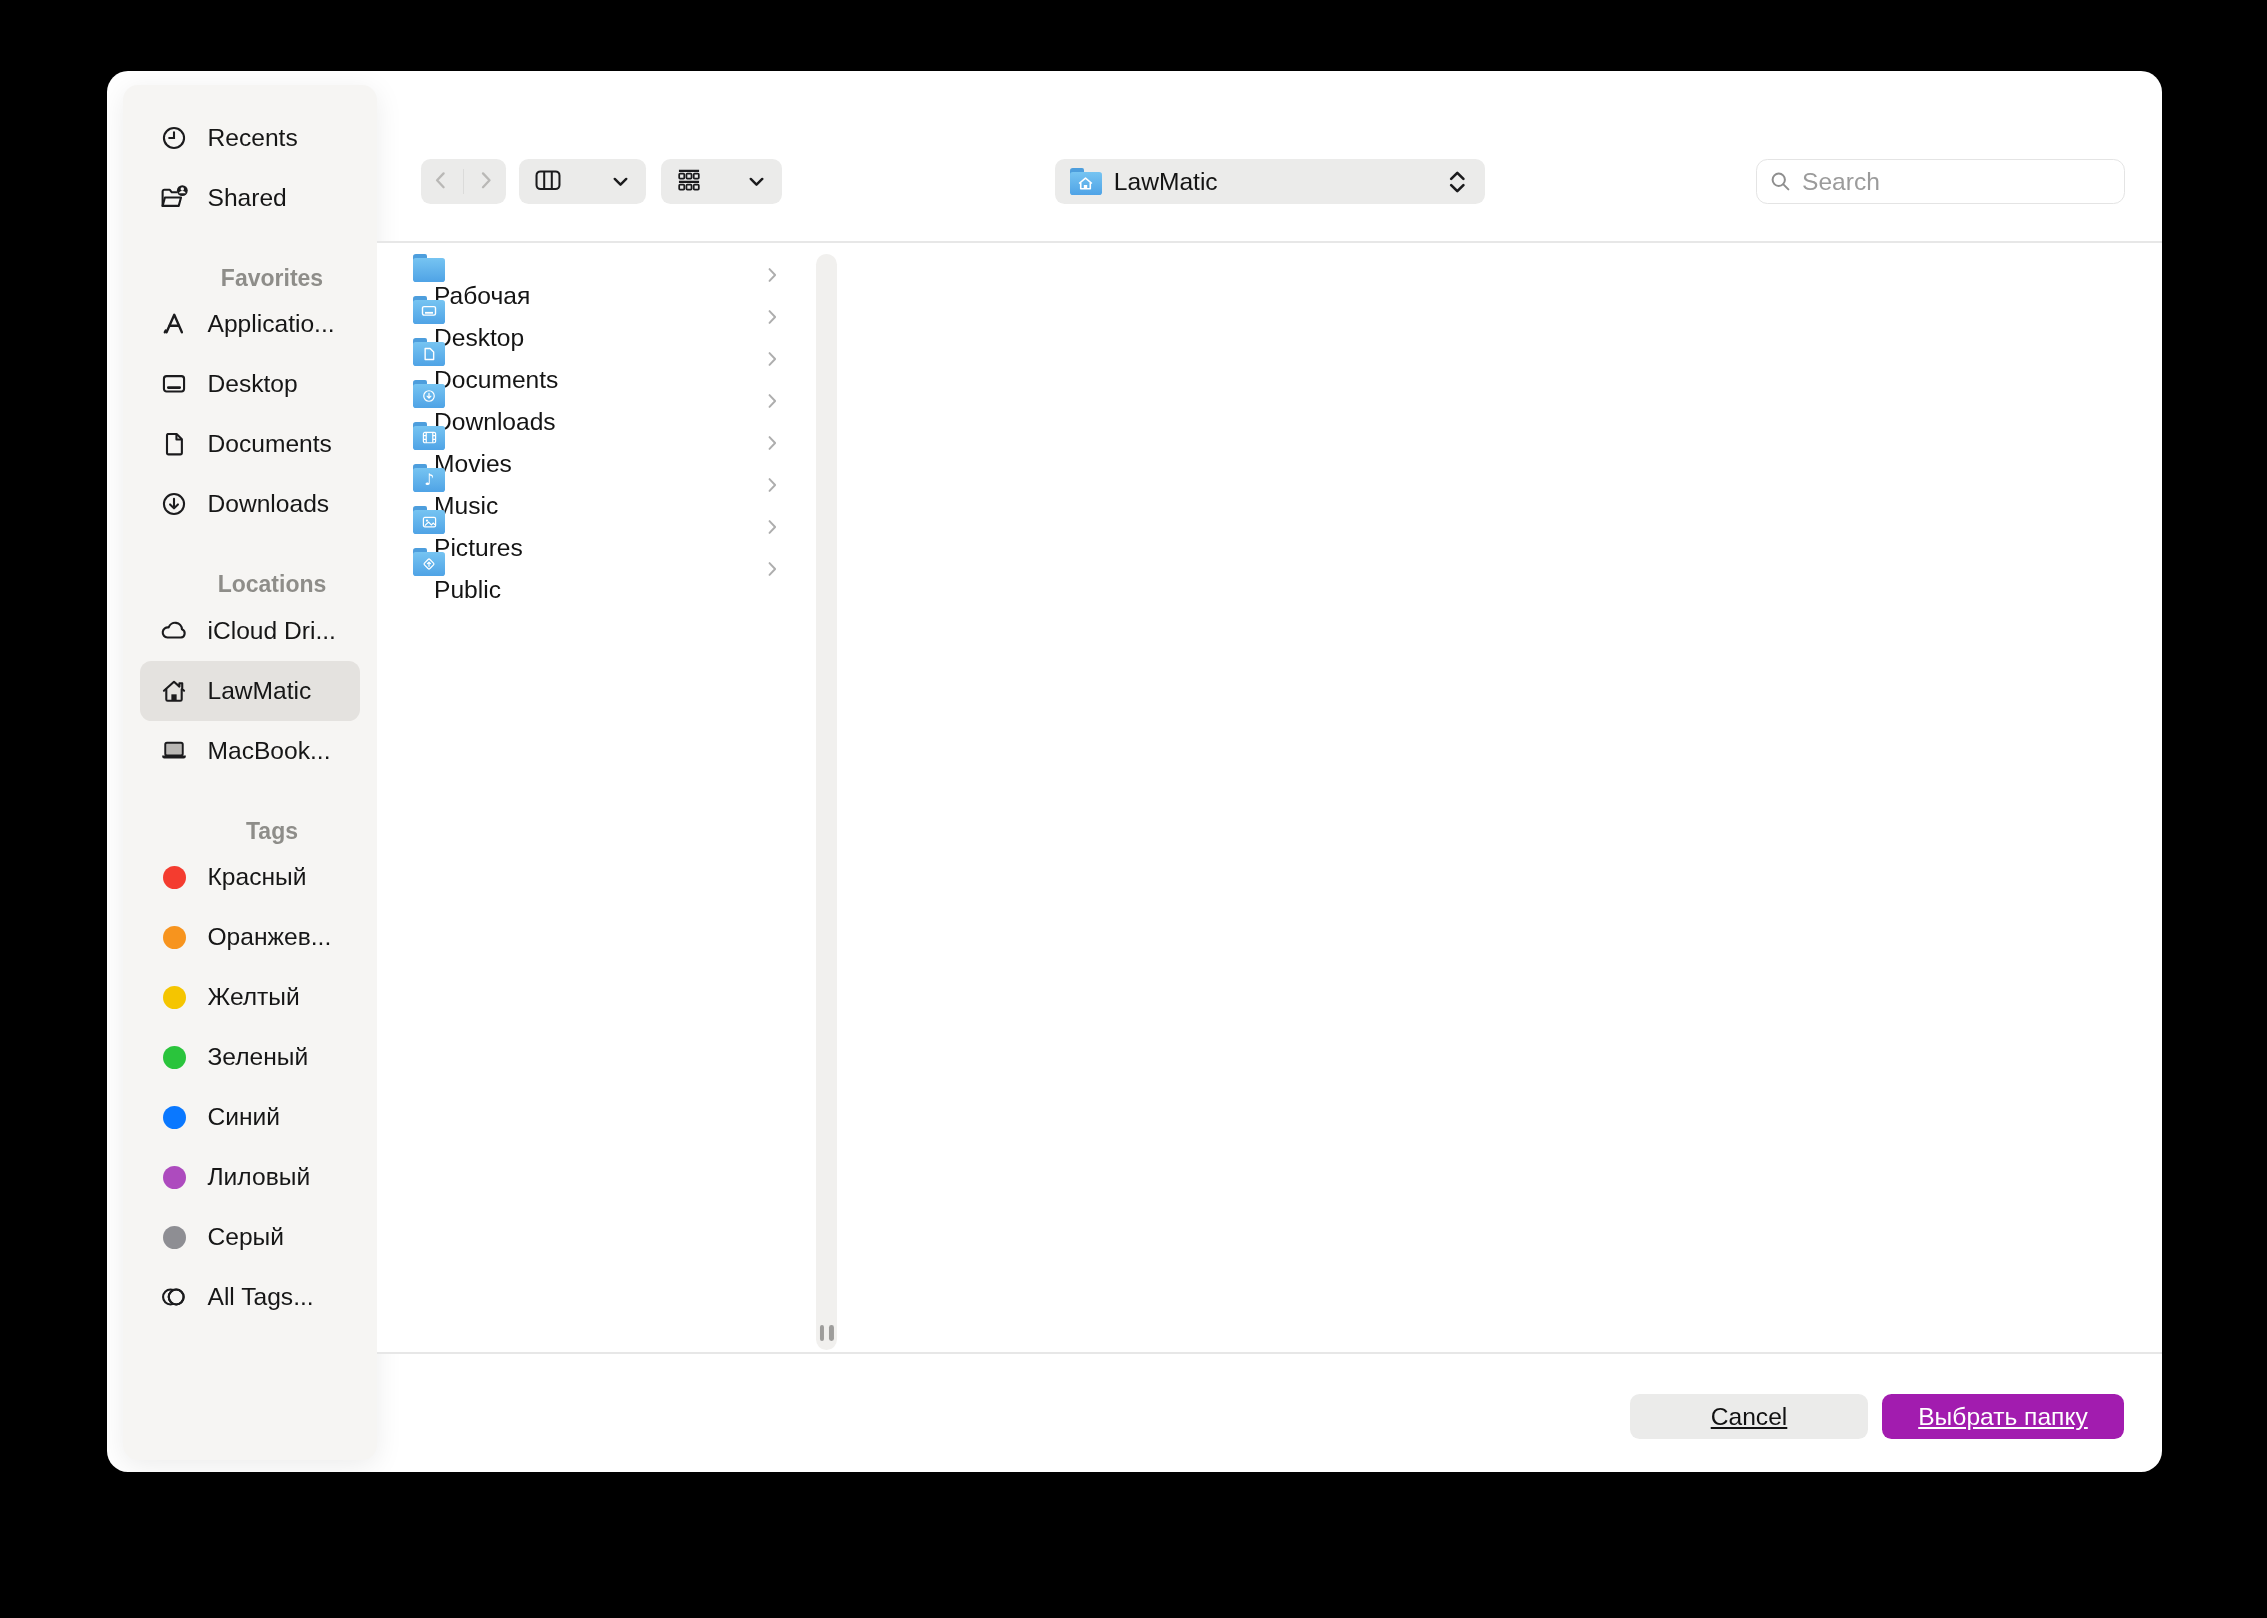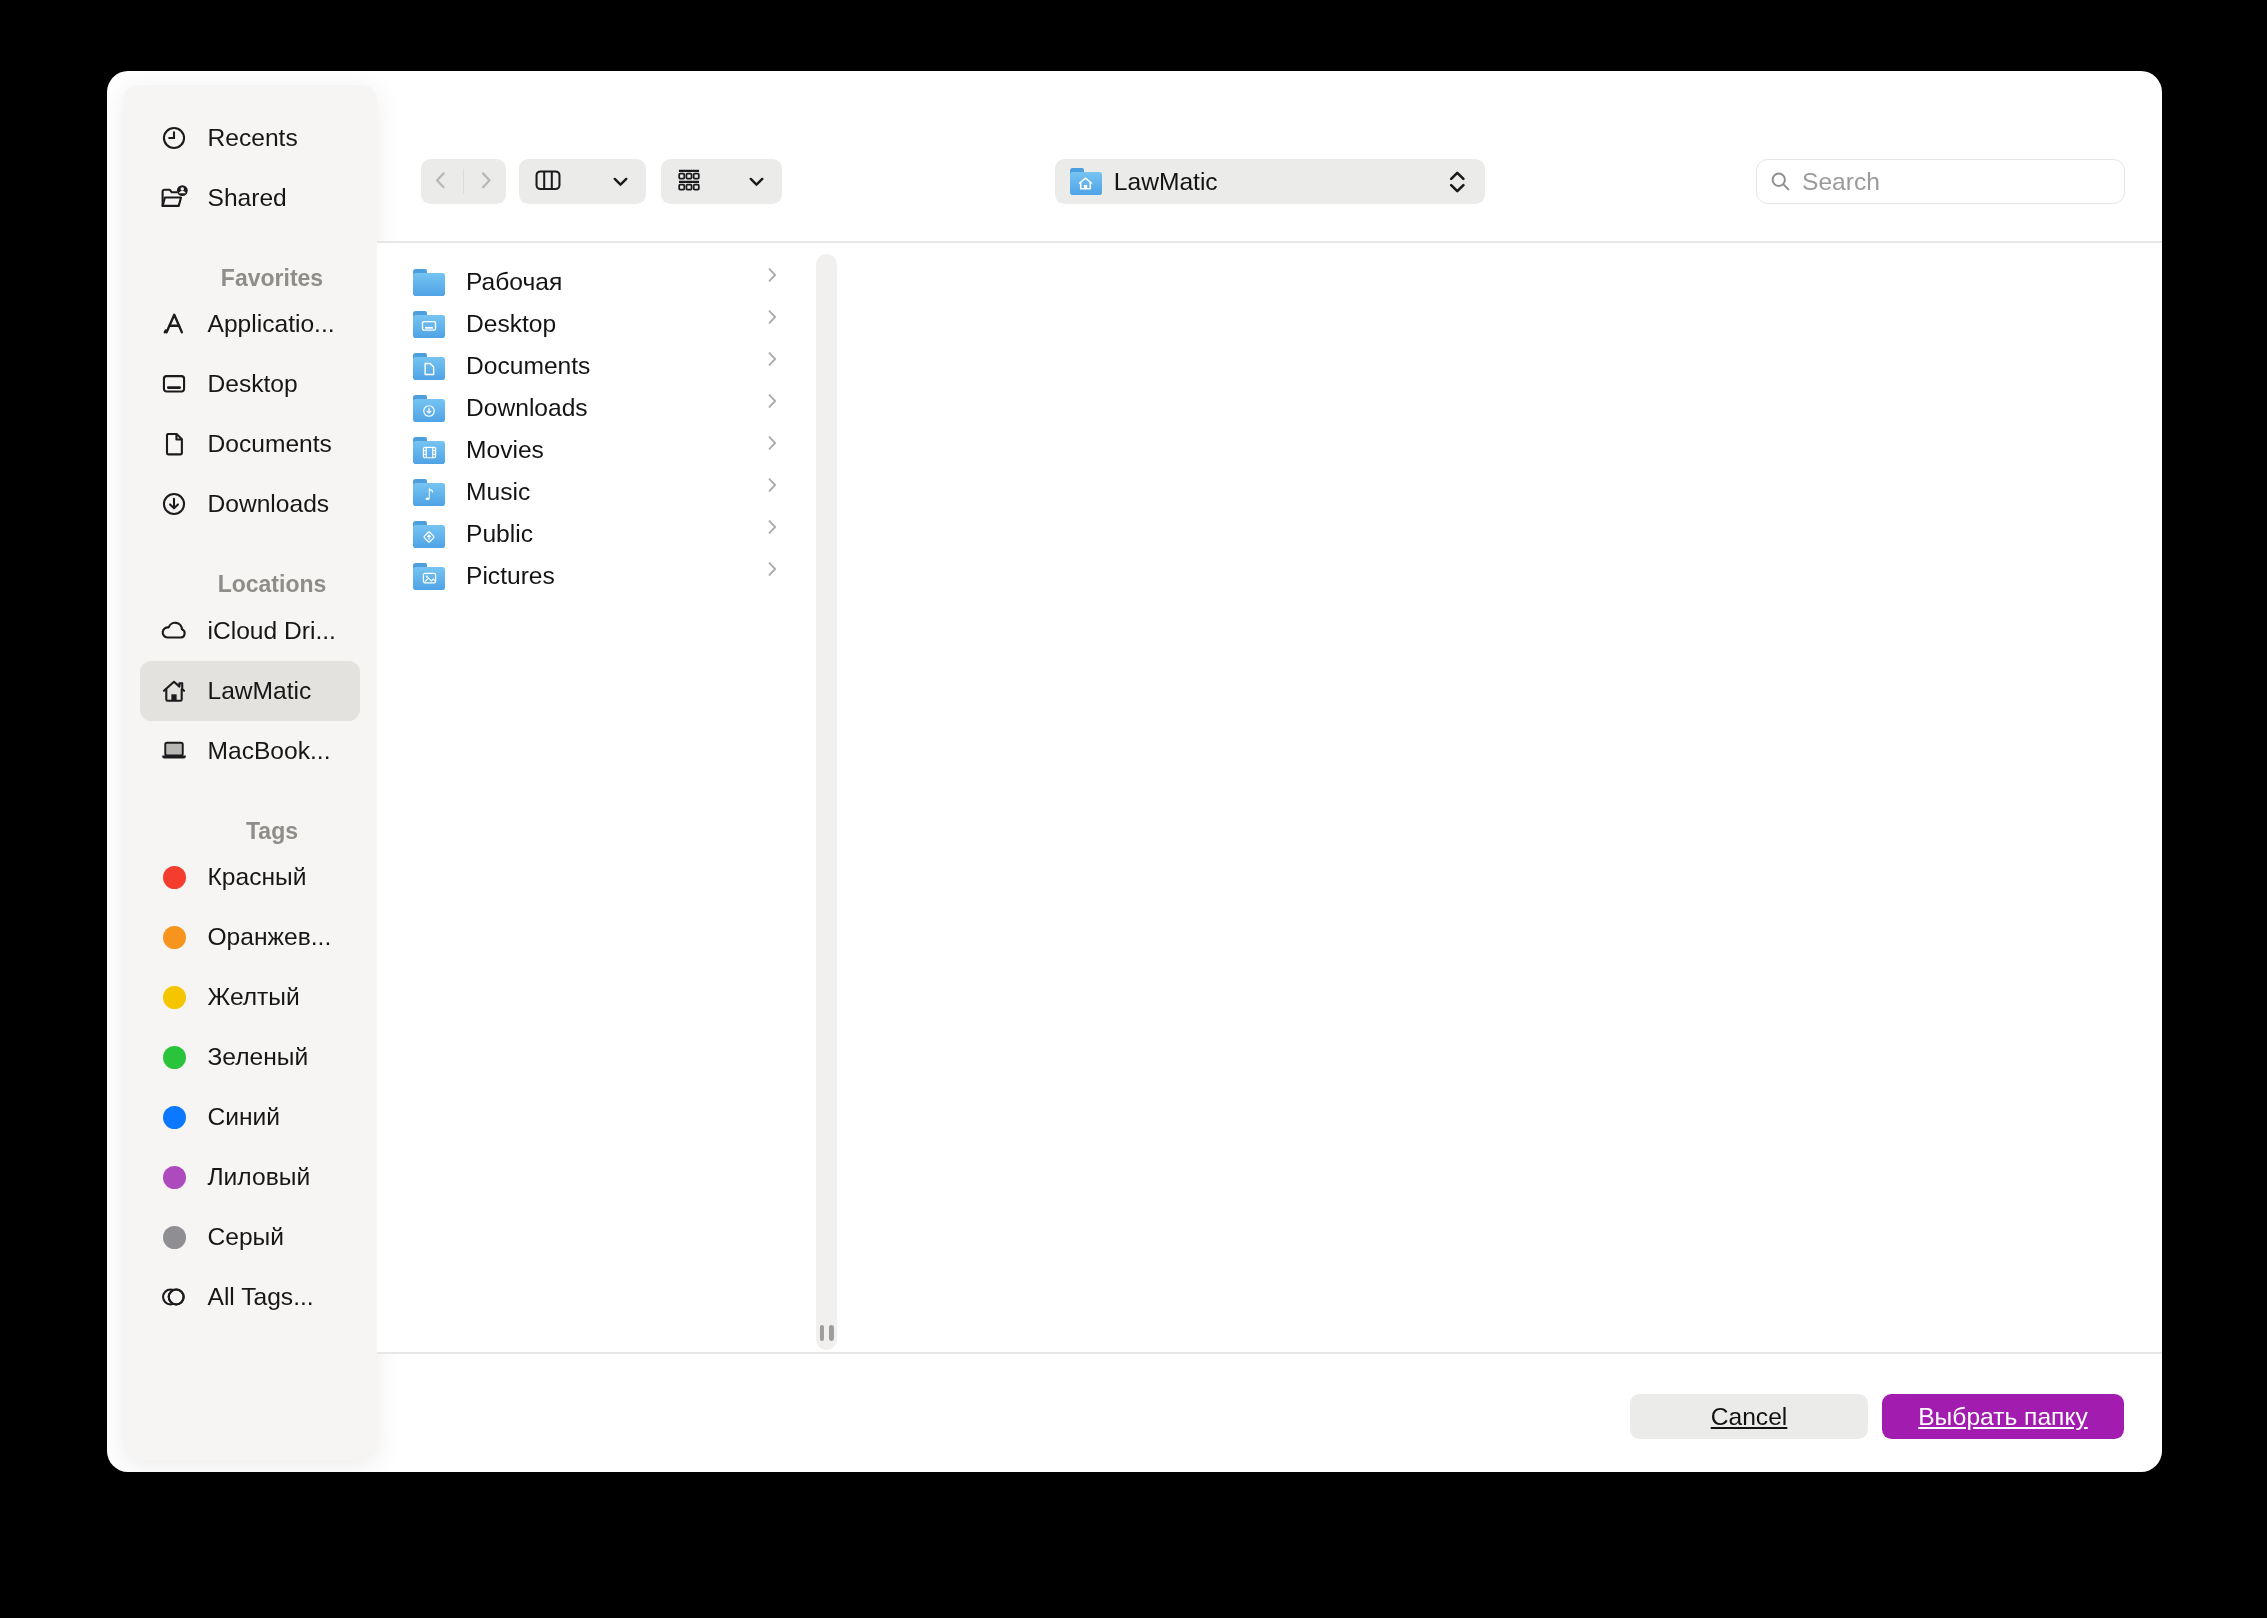--- a/index.html
+++ b/index.html
@@ -74,22 +74,22 @@
   .search-input{
     border:none;outline:none;background:transparent;margin-left:7px;width:100%;
     font-size:24.6px;color:#333;font-family:inherit;
   }
   .search-input::placeholder{color:#9b9b9b;}
   .toolbar-divider{position:absolute;left:0;right:0;top:170px;height:1.9px;background:#e7e7e7;}
   .footer-divider{position:absolute;left:0;right:0;bottom:118px;height:1.9px;background:#e7e7e7;}
   
   .content{position:absolute;left:0;right:0;top:172px;bottom:118px;background:#fff;}
   .file-col{padding-top:11.4px;}
-  .file-row{height:42px;display:flex;align-items:flex-end;padding-left:36px;
-    position:relative;width:435px;box-sizing:border-box;}
+  .file-row{height:42px;display:flex;align-items:flex-start;padding-left:36px;
+    position:relative;width:435px;box-sizing:border-box;flex-direction:column;}
   .folder{width:32px;height:27.4px;position:relative;flex:none;}
   .f-tab{position:absolute;top:0;left:0;width:14px;height:8.5px;background:#4d9edd;border-radius:2.8px 1.9px 0 0;}
   .f-body{position:absolute;left:0;right:0;top:3.8px;bottom:0;border-radius:2.8px;
     background:linear-gradient(180deg,#76c4f2,#4fa3e6);
     display:flex;align-items:center;justify-content:center;}
   .note-glyph{color:#fff;font-size:16px;line-height:1;font-family:"DejaVu Sans", sans-serif;}
   .file-name{margin-left:21px;font-size:24.6px;color:#141414;white-space:nowrap;}
   .row-chev{position:absolute;left:384px;top:50%;transform:translateY(-50%);display:flex;color:#aeaeae;}
   .col-divider{position:absolute;left:439px;width:21px;top:11.4px;bottom:3.8px;
     background:#f1f0ee;border-radius:10.4px;}
@@ -419,45 +419,45 @@
               <span class="row-chev">
                 <svg width="21" height="21" viewBox="0 0 32 32" fill="none" stroke="currentColor" stroke-width="3" stroke-linecap="round" stroke-linejoin="round">
                   <path d="M13 7 L21.5 16 L13 25"></path>
                 </svg>
               </span>
             </div>
             <div class="file-row">
               <span class="folder">
                 <span class="f-tab"></span>
                 <span class="f-body">
-                  <svg width="14" height="14" viewBox="0 0 16 16" fill="none" stroke="#fff" stroke-width="1.4" stroke-linejoin="round">
-                    <rect x="3.6" y="3.6" width="8.8" height="8.8" rx="1.5" transform="rotate(45 8 8)"></rect>
-                    <path d="M8 10.6 V5.9 M6.3 7.5 L8 5.8 l1.7 1.7" stroke-linecap="round"></path>
-                  </svg>
-                </span>
-              </span>
-              <span class="file-name">Public</span>
-              <span class="row-chev">
-                <svg width="21" height="21" viewBox="0 0 32 32" fill="none" stroke="currentColor" stroke-width="3" stroke-linecap="round" stroke-linejoin="round">
-                  <path d="M13 7 L21.5 16 L13 25"></path>
-                </svg>
-              </span>
-            </div>
-            <div class="file-row">
-              <span class="folder">
-                <span class="f-tab"></span>
-                <span class="f-body">
                   <svg width="15" height="12.3" viewBox="0 0 16 13" fill="none" stroke="#fff" stroke-width="1.3">
                     <rect x="1.5" y="1.5" width="13" height="10" rx="1.5"></rect>
                     <circle cx="5.3" cy="4.8" r="1.2" fill="#fff" stroke="none"></circle>
                     <path d="M3 10.2 L7 6.4 l3 3 2-2 2 2"></path>
                   </svg>
                 </span>
               </span>
               <span class="file-name">Pictures</span>
+              <span class="row-chev">
+                <svg width="21" height="21" viewBox="0 0 32 32" fill="none" stroke="currentColor" stroke-width="3" stroke-linecap="round" stroke-linejoin="round">
+                  <path d="M13 7 L21.5 16 L13 25"></path>
+                </svg>
+              </span>
+            </div>
+            <div class="file-row">
+              <span class="folder">
+                <span class="f-tab"></span>
+                <span class="f-body">
+                  <svg width="14" height="14" viewBox="0 0 16 16" fill="none" stroke="#fff" stroke-width="1.4" stroke-linejoin="round">
+                    <rect x="3.6" y="3.6" width="8.8" height="8.8" rx="1.5" transform="rotate(45 8 8)"></rect>
+                    <path d="M8 10.6 V5.9 M6.3 7.5 L8 5.8 l1.7 1.7" stroke-linecap="round"></path>
+                  </svg>
+                </span>
+              </span>
+              <span class="file-name">Public</span>
               <span class="row-chev">
                 <svg width="21" height="21" viewBox="0 0 32 32" fill="none" stroke="currentColor" stroke-width="3" stroke-linecap="round" stroke-linejoin="round">
                   <path d="M13 7 L21.5 16 L13 25"></path>
                 </svg>
               </span>
             </div>
           </div>
         <div class="col-divider">
           <div class="col-handle">
               <span></span>

